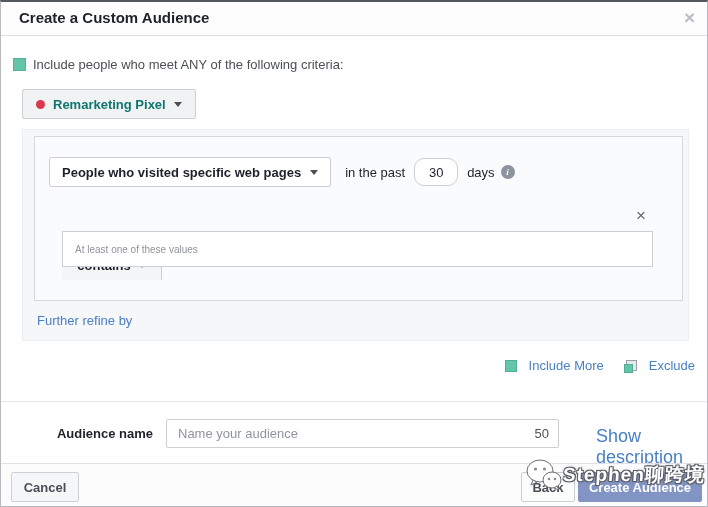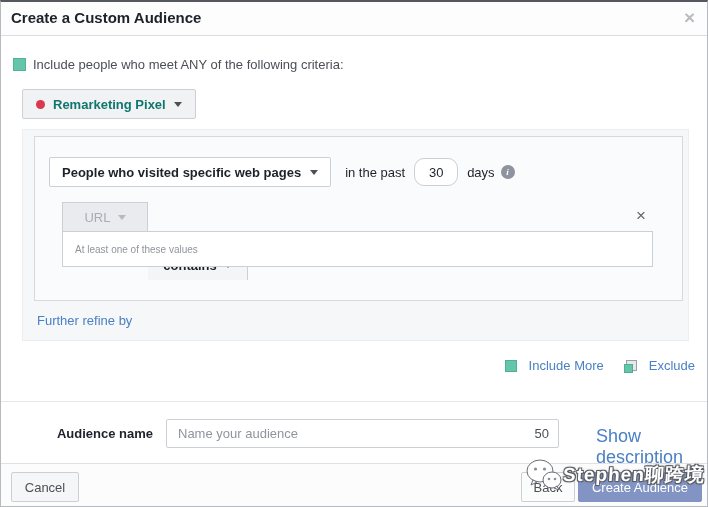--- a/index.html
+++ b/index.html
@@ -4,21 +4,21 @@
 <style>
   * { margin:0; padding:0; box-sizing:border-box; }
   body { background:#e9eaec; font-family:"Liberation Sans", sans-serif; }
   .dialog {
     position:relative; width:708px; height:507px; background:#fff;
     border:1px solid #b6b9be; border-top:2px solid #55585d;
     font-family:"Liberation Sans", sans-serif; color:#1d2129; overflow:hidden;
   }
   
   .header { position:absolute; top:0; left:0; right:0; height:34px; background:#fdfdfe; border-bottom:1px solid #dadde1; }
-  .title { position:absolute; left:10px; top:7px; font-size:15px; font-weight:bold; color:#1d2129; }
+  .title { position:absolute; left:18px; top:7px; font-size:15px; font-weight:bold; color:#1d2129; }
   .close { position:absolute; right:12px; top:4px; font-size:19px; font-weight:bold; color:#b9bcc2; cursor:pointer; line-height:24px; }
   
   .include-line { position:absolute; left:12px; top:55px; display:flex; align-items:center; gap:7px; font-size:13px; color:#4b4f56; }
   .sq { width:13px; height:13px; background:#63c6aa; border:1px solid #54b296; display:inline-block; }
   
   .pixel-btn { position:absolute; left:21px; top:87px; height:30px; display:flex; align-items:center; gap:8px;
     padding:0 13px; background:#f1f2f4; border:1px solid #ccd0d5; border-radius:2px; cursor:pointer;
     font-family:"Liberation Sans", sans-serif; }
   .dot { width:9px; height:9px; border-radius:50%; background:#d9384e; }
   .pixel-label { font-size:13px; font-weight:bold; color:#0f766e; }
@@ -58,21 +58,21 @@
   
   .aud-label { position:absolute; left:0; top:424px; width:152px; text-align:right; font-size:13px; font-weight:bold; color:#1d2129; }
   .aud-wrap { position:absolute; left:165px; top:417px; width:393px; height:29px; }
   .aud-input { width:100%; height:100%; border:1px solid #ccd0d5; border-radius:2px; padding:0 36px 0 11px; font-size:13px;
     color:#1d2129; font-family:"Liberation Sans", sans-serif; background:#fff; }
   .aud-input::placeholder { color:#90949c; opacity:1; }
   .count { position:absolute; right:10px; top:7px; font-size:13px; color:#4b4f56; }
   .show-desc { position:absolute; left:595px; top:424px; font-size:18px; color:#4a80c4; text-decoration:none; cursor:pointer; }
   
   .footer { position:absolute; left:0; right:0; top:461px; height:45px; background:#fcfcfd; border-top:1px solid #dfe1e5; }
-  .btn { position:absolute; top:8px; height:30px; border-radius:2px; font-size:13px; font-weight:normal;
+  .btn { position:absolute; top:8px; height:30px; border-radius:2px; font-size:13px; font-weight:bold;
     font-family:"Liberation Sans", sans-serif; cursor:pointer; }
   .btn-cancel { left:10px; width:68px; background:#f5f6f7; border:1px solid #ccd0d5; color:#4b4f56; }
   .btn-back { left:520px; width:54px; background:#fbfcfc; border:1px solid #ccd0d5; color:#4b4f56; }
   .btn-create { left:577px; width:124px; background:#8294c3; border:1px solid #8294c3; color:#fff; }
   
   .watermark { position:absolute; left:524px; top:456px; display:flex; align-items:center; z-index:5; pointer-events:none; }
   .wm-text { font-size:19px; font-weight:bold; color:#fff; letter-spacing:1px; transform:skewX(-4deg);
     text-shadow:-1px -1px 0 #5a5d63, 1px -1px 0 #5a5d63, -1px 1px 0 #5a5d63, 1px 1px 0 #5a5d63, 0 0 3px #5a5d63; }
 </style>
 </head>
@@ -103,24 +103,20 @@
           <span>People who visited specific web pages</span>
           <span class="caret"></span>
         </button>
         <span class="past-text">in the past</span>
         <input class="days-input" value="30" style="">
         <span class="days-text">days</span>
         <span class="info">i</span>
       </div>
 
       <div class="tabs">
-        <div class="tab url">
-          <span>URL</span>
-          <span class="caret gray"></span>
-        </div>
         <div class="tab contains">
           <span>contains</span>
           <span class="caret"></span>
         </div>
       </div>
 
       <input class="values-input" placeholder="At least one of these values" style="">
       <span class="remove">×</span>
     </div>
 

